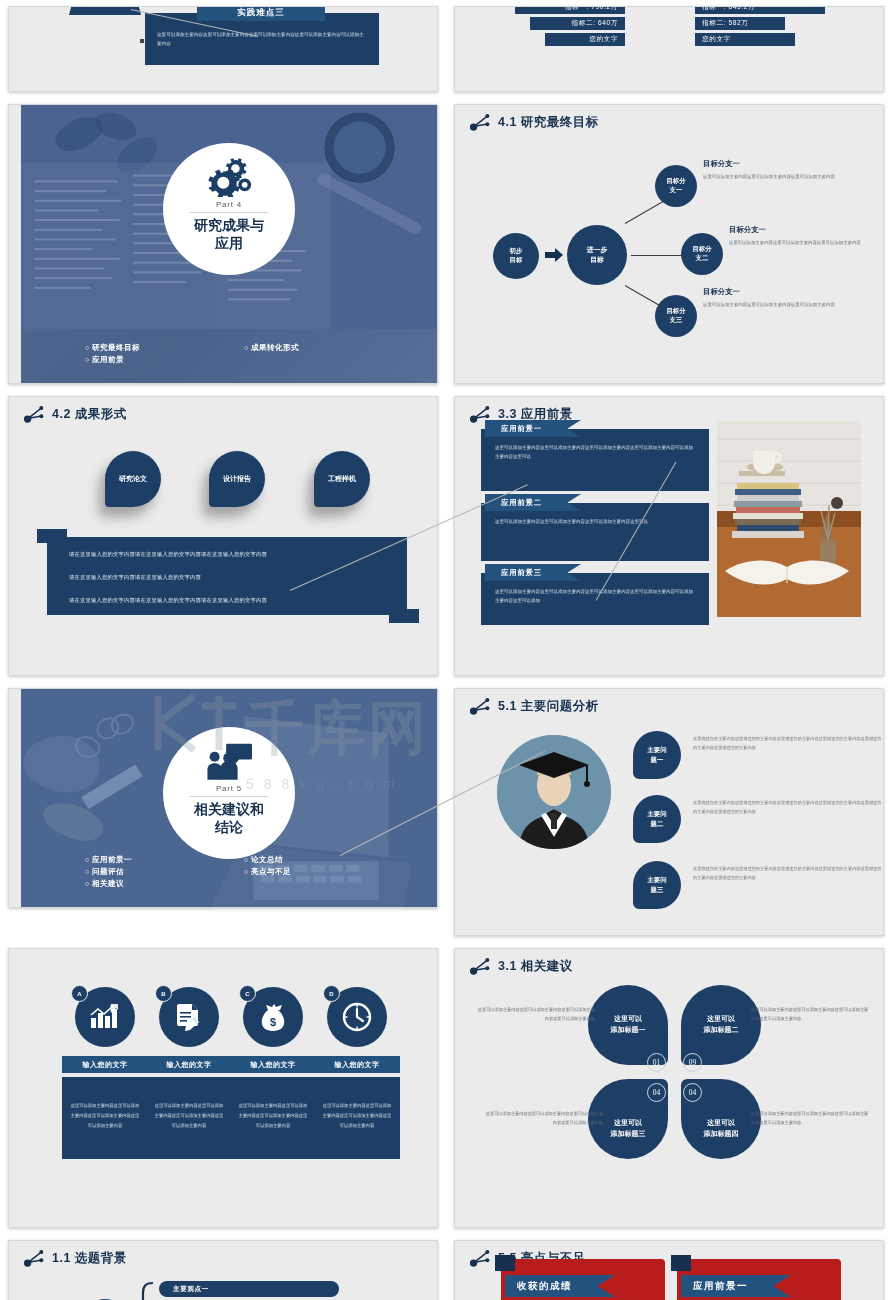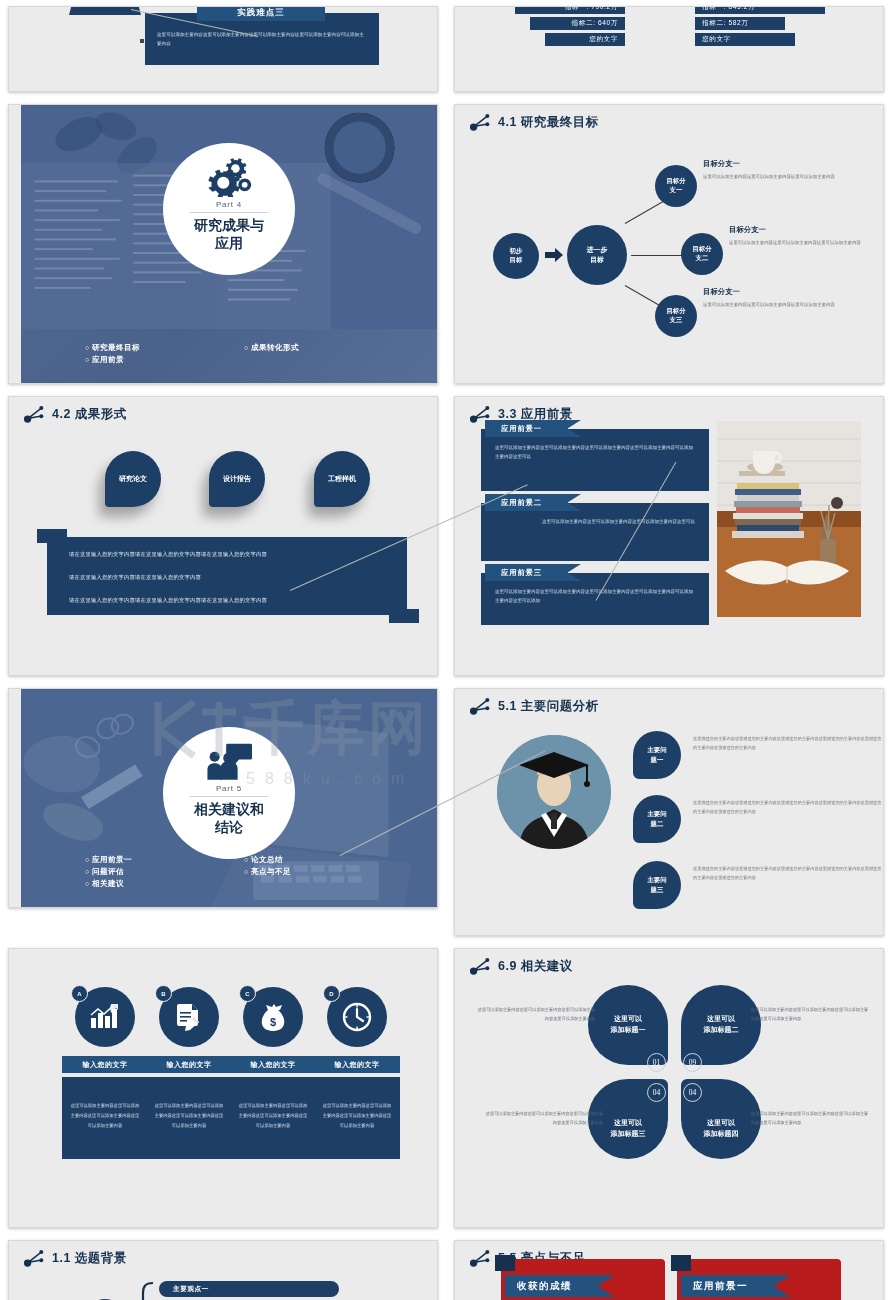--- a/index.html
+++ b/index.html
@@ -148,21 +148,21 @@
   .panel55 .ear{ position:absolute; left:-6px; top:-4px; width:20px; height:16px; background:#16314f; }
   .panel55 .tag{ position:absolute; left:4px; top:16px; width:110px; height:22px; background:#24527f;
                  color:#fff; font-size:9.5px; font-weight:700; display:flex; align-items:center;
                  padding-left:12px; letter-spacing:1.5px;
                  clip-path:polygon(0 0,100% 0,84% 50%,100% 100%,0 100%); }
   .panel55 .items{ position:absolute; left:18px; right:12px; top:48px; }
   .panel55 .items div{ font-size:4.6px; line-height:2.2; color:#dbe4ee; margin-bottom:9px; }
 
   .wm{ position:absolute; left:150px; top:690px; width:600px; height:140px; pointer-events:none; z-index:30; opacity:.30; }
   .wm .wtxt{ font-size:58px; font-weight:700; color:#8e98a3; letter-spacing:3px; }
-  .wm .wsub{ font-size:16px; color:#8e98a3; letter-spacing:10px; margin-top:2px; }
+  .wm .wsub{ font-size:14px; color:#8e98a3; letter-spacing:10px; margin-top:8px; }
 
   .diag{ position:absolute; z-index:25; border-top:1px solid #b6b6b6; transform-origin:left center; }
 </style>
 </head>
 <body>
 
 <div class="grid">
 
   <div class="cell">
     <div class="slide p1">
@@ -332,21 +332,21 @@
             <circle cx="20" cy="2" r="2.2" fill="#16314f"></circle>
             <circle cx="20" cy="11" r="2.2" fill="#16314f"></circle>
         </svg>
         <div class="htxt">3.3 应用前景</div>
       </div>
 
       <div class="ribbon" style="top:32px;height:62px;">
         <div class="tag">应用前景一</div>
         <p>这里可以添加主要内容这里可以添加主要内容这里可以添加主要内容这里可以添加主要内容可以添加主要内容这里可以</p>
       </div>
-      <div class="ribbon" style="top:106px;height:58px;text-align:right;">
+      <div class="ribbon" style="top:106px;height:58px;">
         <div class="tag">应用前景二</div>
         <p>这里可以添加主要内容这里可以添加主要内容这里可以添加主要内容这里可以</p>
       </div>
       <div class="ribbon" style="top:176px;height:52px;">
         <div class="tag">应用前景三</div>
         <p>这里可以添加主要内容这里可以添加主要内容这里可以添加主要内容这里可以添加主要内容可以添加主要内容这里可以添加</p>
       </div>
 
       <div class="photo43">
         <svg viewBox="0 0 144 196" preserveAspectRatio="none" style="width:100%;height:100%;">
@@ -568,21 +568,21 @@
   <div class="cell">
     <div class="slide s-lg">
       <div class="hdr">
         <svg class="nodeicon" viewBox="0 0 24 18">
           <line x1="6" y1="13" x2="20" y2="2" stroke="#16314f" stroke-width="1.6"></line>
           <line x1="6" y1="13" x2="19" y2="11" stroke="#16314f" stroke-width="1.6"></line>
           <circle cx="5" cy="14" r="4" fill="#16314f"></circle>
             <circle cx="20" cy="2" r="2.2" fill="#16314f"></circle>
             <circle cx="20" cy="11" r="2.2" fill="#16314f"></circle>
         </svg>
-        <div class="htxt">6.9 相关建议</div>
+        <div class="htxt">3.1 相关建议</div>
       </div>
 
       <div class="petal pt1" style="left:133px;top:36px;"></div>
       <div class="petal pt2" style="left:226px;top:36px;"></div>
       <div class="petal pt3" style="left:133px;top:130px;"></div>
       <div class="petal pt4" style="left:226px;top:130px;"></div>
 
       <div class="pttxt" style="left:133px;top:64px;">这里可以<br>添加标题一</div>
       <div class="pttxt" style="left:226px;top:64px;">这里可以<br>添加标题二</div>
       <div class="pttxt" style="left:133px;top:168px;">这里可以<br>添加标题三</div>
@@ -669,21 +669,21 @@
     </div>
   </div>
 
 </div>
 
 <div class="diag" style="left:290px;top:590px;width:260px;transform:rotate(-24deg);"></div>
 <div class="diag" style="left:340px;top:855px;width:230px;transform:rotate(-27deg);"></div>
 <div class="diag" style="left:596px;top:600px;width:160px;transform:rotate(-60deg);"></div>
 
 <div class="wm">
-  <div style="display:flex;align-items:center;gap:10px;">
+  <div style="display:flex;gap:10px;">
     <svg width="86" height="66" viewBox="0 0 86 66">
       <path d="M8 6v54M8 33L44 6M8 33l36 27" stroke="#8e98a3" stroke-width="7" fill="none"></path>
       <path d="M52 16h34M69 6v54" stroke="#8e98a3" stroke-width="7" fill="none"></path>
     </svg>
     <div>
       <div class="wtxt">千库网</div>
     </div>
   </div>
   <div class="wsub" style="margin-left:96px;">588ku.com</div>
 </div>

